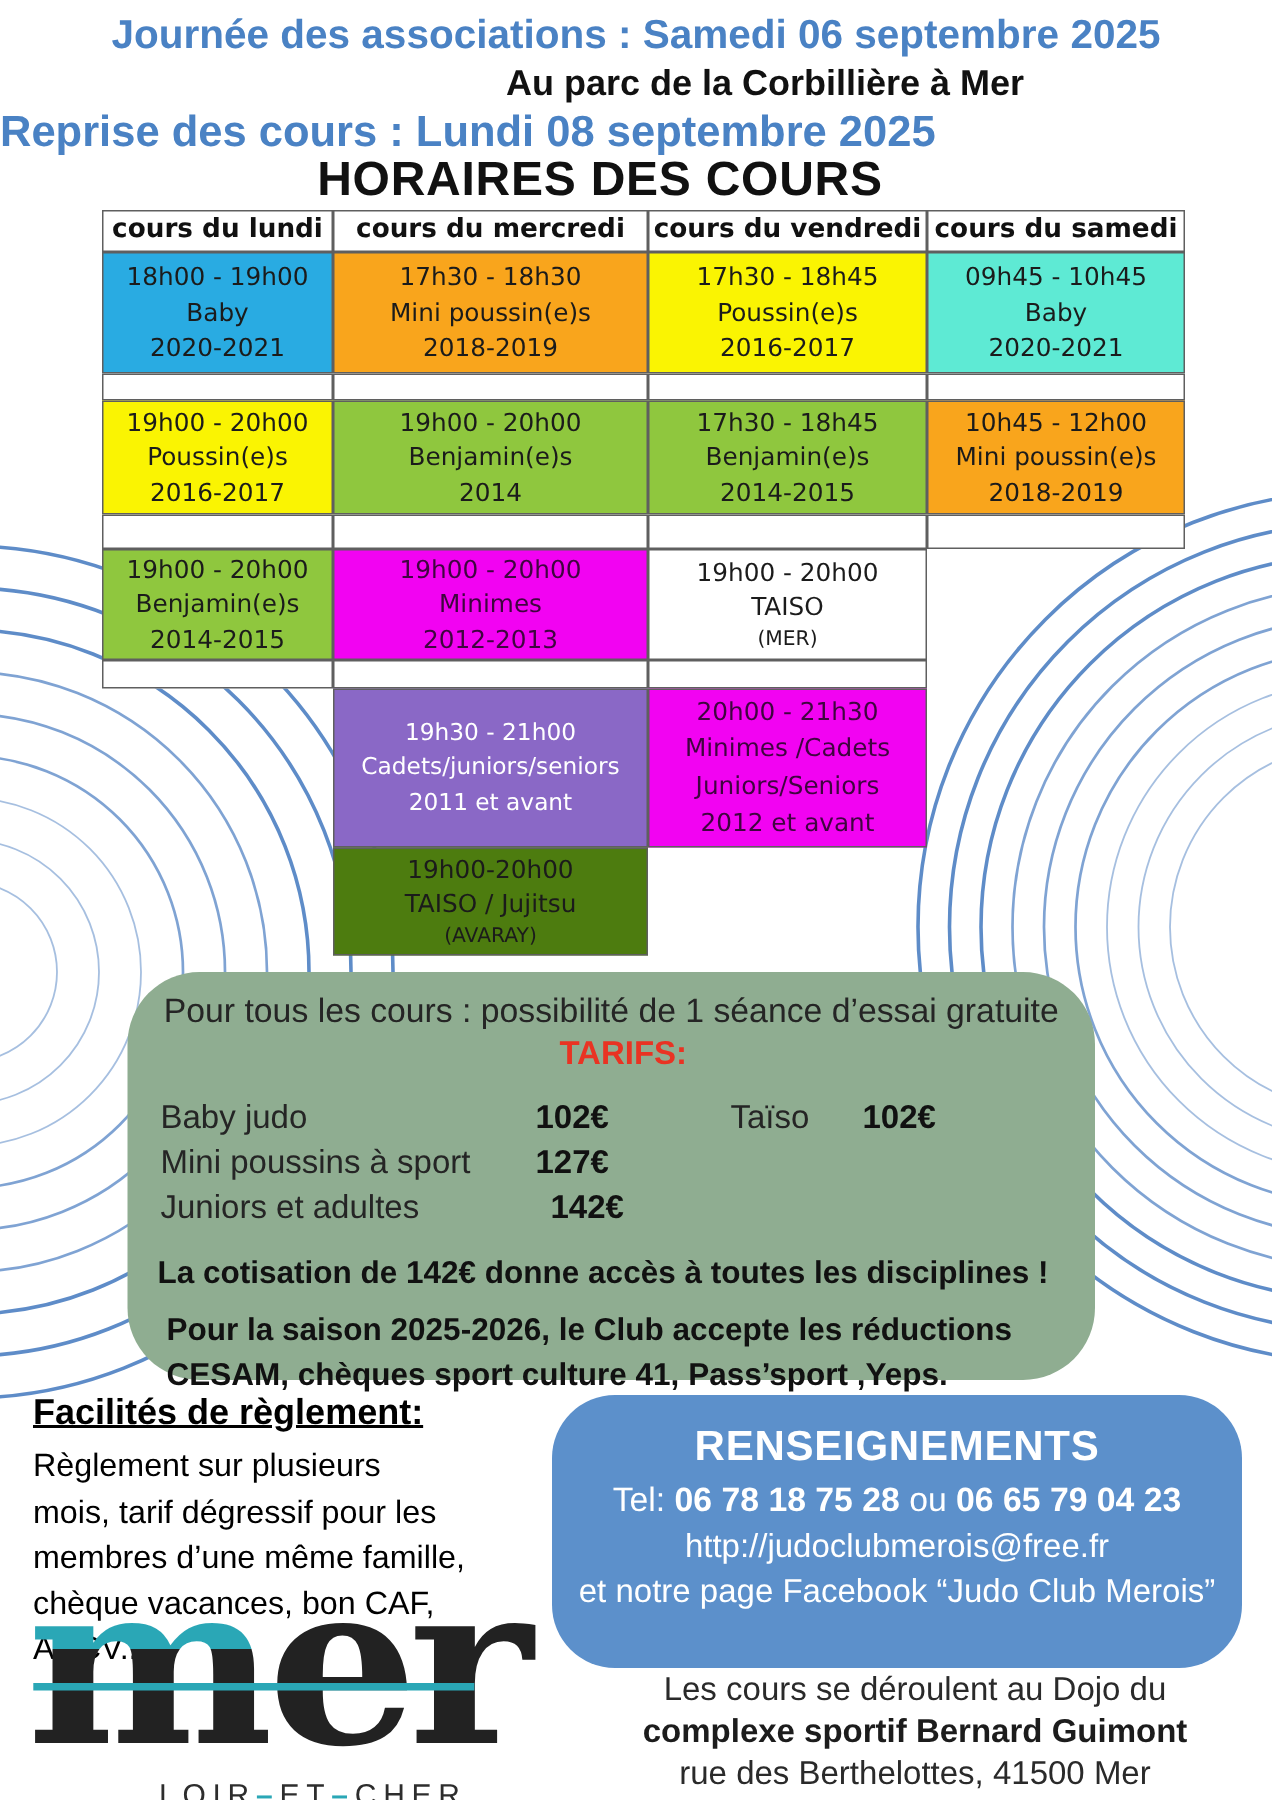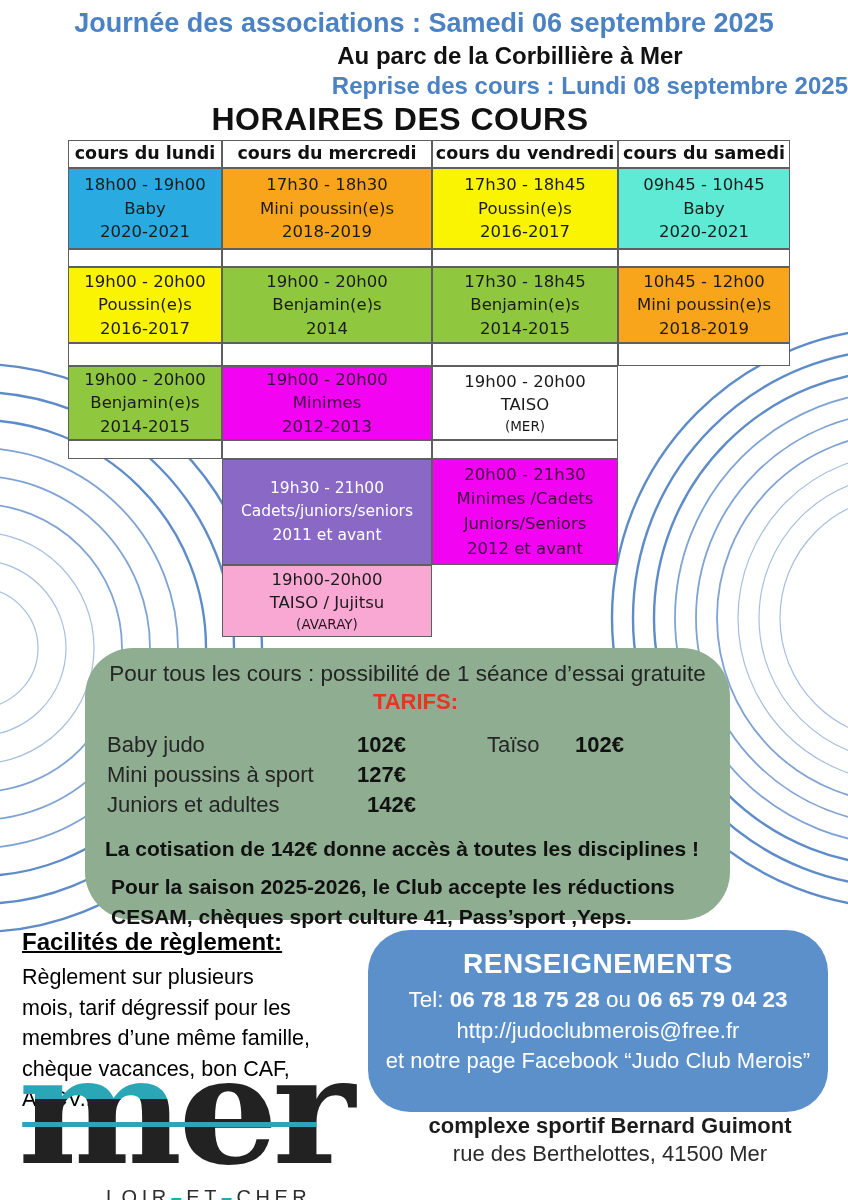--- a/index.html
+++ b/index.html
@@ -11,21 +11,21 @@
   .circles circle { fill:none; stroke:#4D7FC2; }
   .c-bold { stroke-width:2.4; opacity:0.9; }
   .c-mid  { stroke-width:1.8; opacity:0.72; }
   .c-thin { stroke-width:1.2; opacity:0.5; }
 
   .layer { position:absolute; z-index:1; }
 
   
   .hdr1 { top:8px;  left:0; width:848px; text-align:center; font-size:27px; font-weight:bold; }
   .hdr2 { top:42px; left:180px; width:660px; text-align:center; font-size:24px; font-weight:bold; color:#111; }
-  .hdr3 { top:72px; left:0; width:848px; text-align:right; font-size:24px; font-weight:bold; }
+  .hdr3 { top:72px; left:0; width:848px; text-align:left; font-size:29px; font-weight:bold; }
   .hdr4 { top:101px; left:20px; width:760px; text-align:center; font-size:32px; font-weight:900; color:#111; letter-spacing:0.5px; }
 
   
   .sched {
     top:140px; left:68px;
     display:grid;
     grid-template-columns:154px 210px 186px 172px;
     grid-template-rows:28px 81px 18px 76px 23px 74px 19px 106px 72px;
   }
   .cell {
@@ -214,21 +214,21 @@
       <div>Cadets/juniors/seniors</div>
       <div>2011 et avant</div>
     </div>
     <div class="cell magenta-text tight" style="grid-area: 8 / 3; background-color: rgb(242, 3, 242);">
       <div>20h00 - 21h30</div>
       <div>Minimes /Cadets</div>
       <div>Juniors/Seniors</div>
       <div>2012 et avant</div>
     </div>
 
-    <div class="cell" style="grid-area: 9 / 2; background-color: #f9a8d4;">
+    <div class="cell" style="grid-area: 9 / 2; background-color: #4d7c0f;">
       <div>19h00-20h00</div>
       <div>TAISO / Jujitsu</div>
       <div class="small">(AVARAY)</div>
     </div>
   </div>
 
   <div class="layer tarifs-box" style="background-color: rgb(143, 173, 145);">
     <div class="tarifs-intro">Pour tous les cours : possibilité de 1 séance d’essai gratuite</div>
     <div class="tarifs-title" style="color: rgb(233, 51, 35);">TARIFS:</div>
     <div class="price-rows">
@@ -268,17 +268,18 @@
 
   <div class="layer logo">
     <div class="logo-word">
       <span class="logo-m">m</span><span>e</span><span>r</span>
       <span class="logo-line" style="background-color: rgb(42, 167, 182);"></span>
     </div>
     <div class="logo-sub"><span>LOIR</span><span class="logo-dash">–</span><span>ET</span><span class="logo-dash">–</span><span>CHER</span></div>
   </div>
 
   <div class="layer address">
+    <div>Les cours se déroulent au Dojo du</div>
     <div class="bold">complexe sportif Bernard Guimont</div>
     <div>rue des Berthelottes, 41500 Mer</div>
   </div>
 
 </div>
 
 </body></html>

